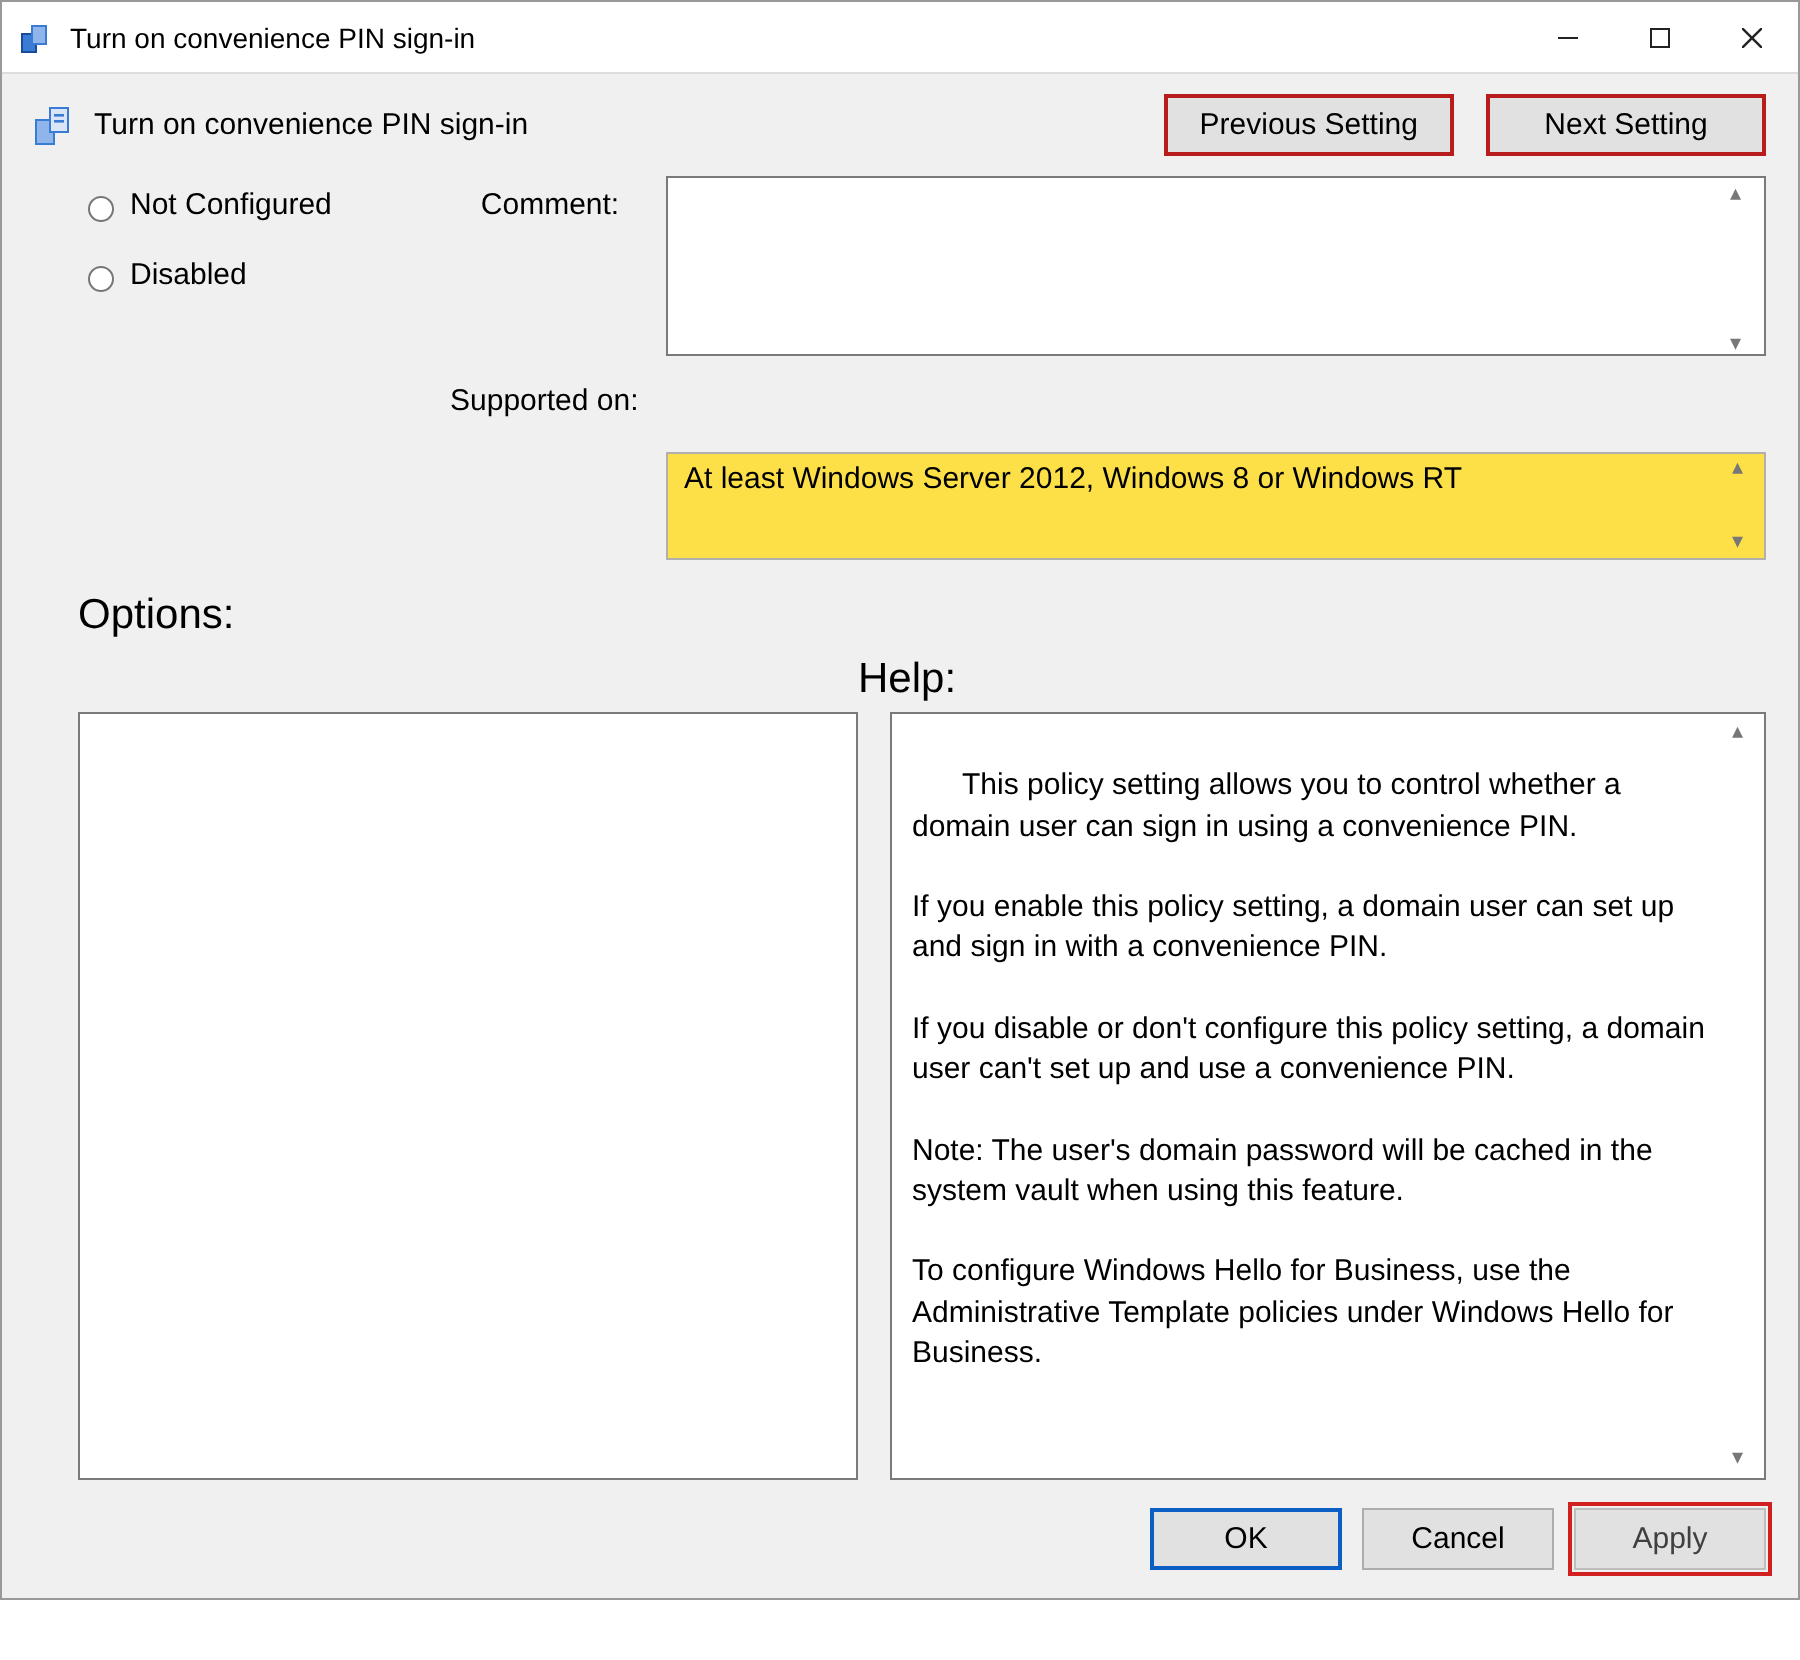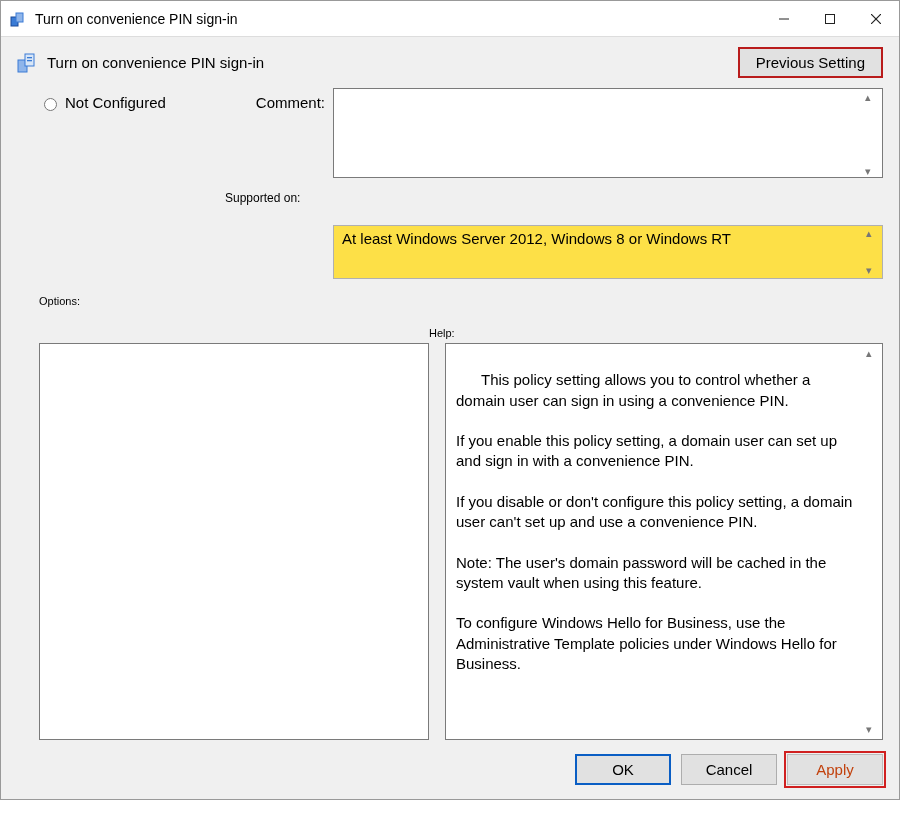--- a/index.html
+++ b/index.html
@@ -56,23 +56,23 @@
     grid-template-columns: 200px 100px 1fr;
     column-gap:8px;
     row-gap:4px;
     padding:4px 16px 0 16px;
     align-items:start;
   }
   .radios { grid-column:1; grid-row:1 / span 3; padding-top:6px; padding-left:22px;}
   .radio-row { display:flex; align-items:center; margin-bottom:18px; font-size:15px; cursor:default;}
   .radio-row input { margin-right:8px; }
   .highlight-red { border:2px solid #d02020; padding:2px 8px 2px 2px; border-radius:0; margin-left:-4px;}
-  .lbl-comment { grid-column:2; grid-row:1; padding-top:6px; font-size:15px; text-align:right;}
+  .lbl-comment { grid-column:2; grid-row:1; padding-top:6px; font-size:15px; text-align:center;}
   .comment-box { grid-column:3; grid-row:1; }
-  .lbl-supported { grid-column:2; grid-row:2; padding-top:6px; font-size:12px; text-align:left;}
+  .lbl-supported { grid-column:2; grid-row:2; padding-top:6px; font-size:15px; text-align:left;}
   .supported-box { grid-column:3; grid-row:2; }
 
   .textarea-like {
     width:100%; background:#fff; border:1px solid #7a7a7a;
     font-family:inherit; font-size:15px;
     resize:none;
     padding:4px 6px;
   }
   .comment-box textarea { height:90px; }
   .supported-box .supported {
@@ -80,21 +80,21 @@
     padding:4px 8px; font-size:15px;
     position:relative;
     margin-top:40px;
   }
   .scroll-stub { position:absolute; right:2px; width:14px; color:#777; font-size:11px; line-height:1;}
   .scroll-stub.up { top:2px; }
   .scroll-stub.down { bottom:2px; }
 
   
   .labels-row { display:flex; padding:12px 16px 4px 16px; gap:16px;}
-  .labels-row .col { flex:1; font-size:11px; }
+  .labels-row .col { flex:1; font-size:21px; }
   .labels-row .col.options { flex:0 0 390px; padding-left:22px;}
   .labels-row .col.help { padding-left:6px;margin-top:32px; }
 
   
   .panes-row { display:flex; padding:0 16px 0 16px; gap:16px; flex:1; min-height:0;}
   .pane {
     background:#fff; border:1px solid #7a7a7a;
     overflow:auto;
     font-size:15px;
     padding:6px 10px;
@@ -108,21 +108,21 @@
     display:flex; justify-content:flex-end; gap:10px;
     padding:14px 16px 14px 16px;
   }
   .btn {
     min-width:96px; padding:5px 18px;
     background:#e1e1e1; border:1px solid #adadad;
     font-family:inherit; font-size:15px;
     text-align:center;
   }
   .btn.primary { border:2px solid #0a5ec4; background:#e1e1e1; }
-  .btn.apply { color:#c2410c; border:1px solid #bdbdbd; }
+  .btn.apply { color:#404040; border:1px solid #bdbdbd; }
   .btn-highlight { outline:2px solid #d02020; outline-offset:1px; }
 </style>
 </head>
 <body>
 
 <div class="window">
 
   <div class="titlebar">
     <span class="app-icon">
       <svg viewBox="0 0 16 16" width="16" height="16">
@@ -155,28 +155,33 @@
     <span class="hicon">
       <svg viewBox="0 0 22 22" width="22" height="22">
         <rect x="1" y="8" width="9" height="12" fill="#8fb5ea" stroke="#3a7bd5"></rect>
         <rect x="8" y="2" width="9" height="12" fill="#d8e6f7" stroke="#3a7bd5"></rect>
         <rect x="10" y="5" width="5" height="1.3" fill="#3a7bd5"></rect>
         <rect x="10" y="8" width="5" height="1.3" fill="#3a7bd5"></rect>
       </svg>
     </span>
     <span class="htitle">Turn on convenience PIN sign-in</span>
     <button class="navbtn">Previous Setting</button>
+    <button class="navbtn">Next Setting</button>
   </div>
 
   <div class="main-grid">
     <div class="radios">
       <label class="radio-row">
         <input type="radio" name="state" style="">
         <span>Not Configured</span>
       </label>
+      <label class="radio-row">
+        <input type="radio" name="state" style="">
+        <span>Disabled</span>
+      </label>
     </div>
 
     <div class="lbl-comment">Comment:</div>
     <div class="comment-box" style="position:relative;">
       <textarea class="textarea-like" style=""></textarea>
       <span class="scroll-stub up" style="position:absolute; right:4px; top:4px;">▴</span>
       <span class="scroll-stub down" style="position:absolute; right:4px; bottom:4px;">▾</span>
     </div>
 
     <div class="lbl-supported">Supported on:</div>

